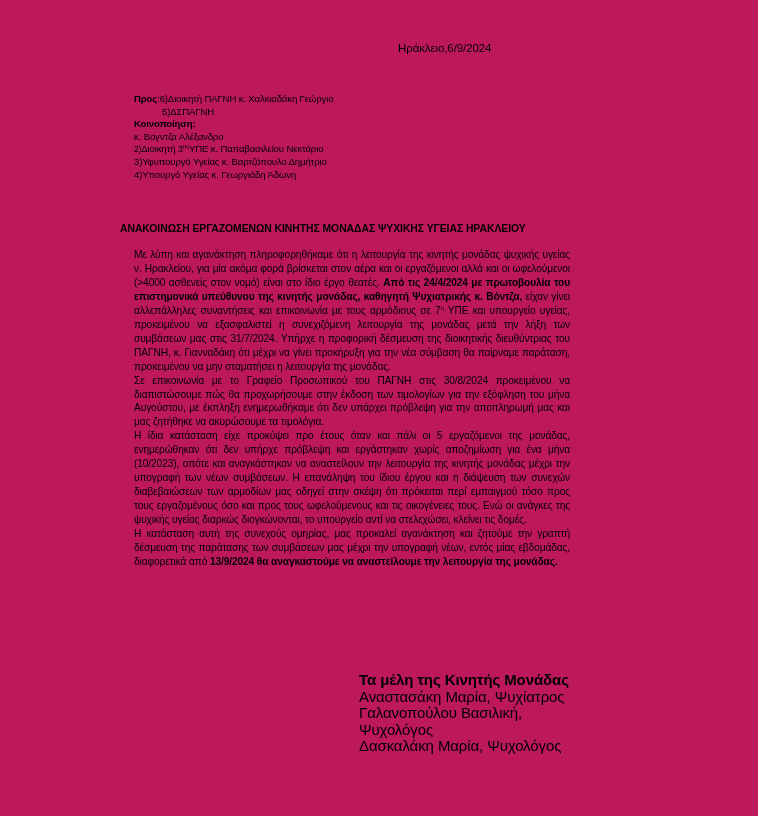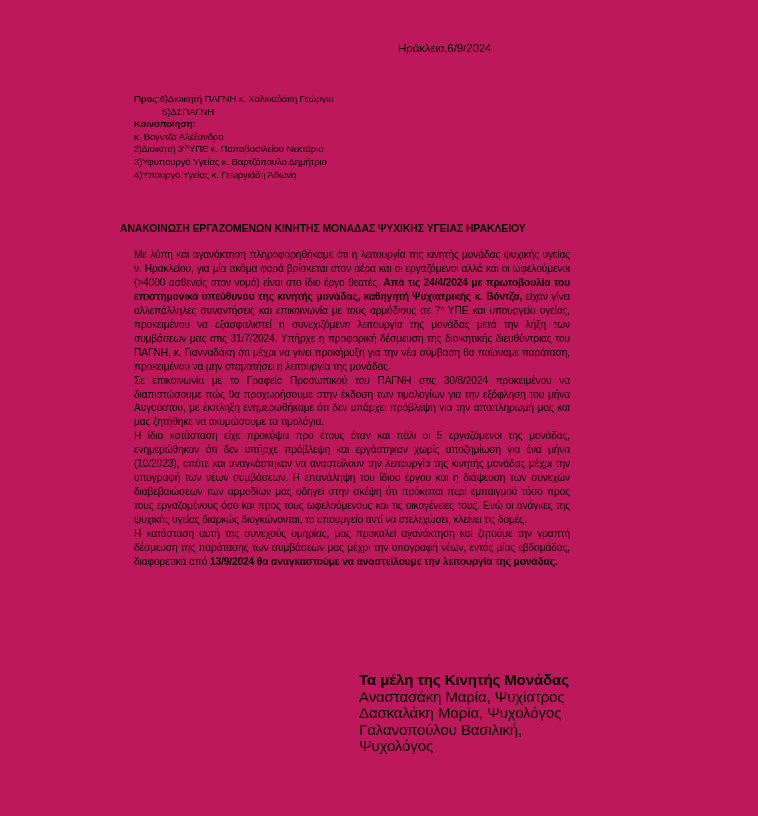--- a/index.html
+++ b/index.html
@@ -67,17 +67,17 @@
   <div class="body-text">
     <p><span>Με λύπη και αγανάκτηση πληροφορηθήκαμε ότι η λειτουργία της κινητής μονάδας ψυχικής υγείας ν. Ηρακλείου, για μία ακόμα φορά βρίσκεται στον αέρα και οι εργαζόμενοι αλλά και οι ωφελούμενοι (&gt;4000 ασθενείς στον νομό) είναι στο ίδιο έργο θεατές. </span><b>Από τις 24/4/2024 με πρωτοβουλία του επιστημονικά υπεύθυνου της κινητής μονάδας, καθηγητή Ψυχιατρικής κ. Βόντζα,</b><span> είχαν γίνει αλλεπάλληλες συναντήσεις και επικοινωνία με τους αρμόδιους σε 7</span><sup>η</sup><span> ΥΠΕ και υπουργείο υγείας, προκειμένου να εξασφαλιστεί η συνεχιζόμενη λειτουργία της μονάδας μετά την λήξη των συμβάσεων μας στις 31/7/2024. Υπήρχε η προφορική δέσμευση της διοικητικής διευθύντριας του ΠΑΓΝΗ, κ. Γιανναδάκη ότι μέχρι να γίνει προκήρυξη για την νέα σύμβαση θα παίρναμε παράταση, προκειμένου να μην σταματήσει η λειτουργία της μονάδας.</span></p>
     <p>Σε επικοινωνία με το Γραφείο Προσωπικού του ΠΑΓΝΗ στις 30/8/2024 προκειμένου να διαπιστώσουμε πώς θα προχωρήσουμε στην έκδοση των τιμολογίων για την εξόφληση του μήνα Αυγούστου, με έκπληξη ενημερωθήκαμε ότι δεν υπάρχει πρόβλεψη για την αποπληρωμή μας και μας ζητήθηκε να ακυρώσουμε τα τιμολόγια.</p>
     <p>Η ίδια κατάσταση είχε προκύψει προ έτους όταν και πάλι οι 5 εργαζόμενοι της μονάδας, ενημερώθηκαν ότι δεν υπήρχε πρόβλεψη και εργάστηκαν χωρίς αποζημίωση για ένα μήνα (10/2023), οπότε και αναγκάστηκαν να αναστείλουν την λειτουργία της κινητής μονάδας μέχρι την υπογραφή των νέων συμβάσεων. Η επανάληψη του ίδιου έργου και η διάψευση των συνεχών διαβεβαιώσεων των αρμοδίων μας οδηγεί στην σκέψη ότι πρόκειται περί εμπαιγμού τόσο προς τους εργαζομένους όσο και προς τους ωφελούμενους και τις οικογένειες τους. Ενώ οι ανάγκες της ψυχικής υγείας διαρκώς διογκώνονται, το υπουργείο αντί να στελεχώσει, κλείνει τις δομές.</p>
     <p><span>Η κατάσταση αυτή της συνεχούς ομηρίας, μας προκαλεί αγανάκτηση και ζητούμε την γραπτή δέσμευση της παράτασης των συμβάσεων μας μέχρι την υπογραφή νέων, εντός μίας εβδομάδας, διαφορετικά από </span><b>13/9/2024 θα αναγκαστούμε να αναστείλουμε την λειτουργία της μονάδας.</b></p>
   </div>
 
   <div class="signature">
     <div class="sig-head">Τα μέλη της Κινητής Μονάδας</div>
     <div>Αναστασάκη Μαρία, Ψυχίατρος</div>
+    <div>Γαλανοπούλου Βασιλική, Ψυχολόγος</div>
     <div>Δασκαλάκη Μαρία, Ψυχολόγος</div>
-    <div>Γαλανοπούλου Βασιλική, Ψυχολόγος</div>
   </div>
 
 </div>
 
 </body></html>

